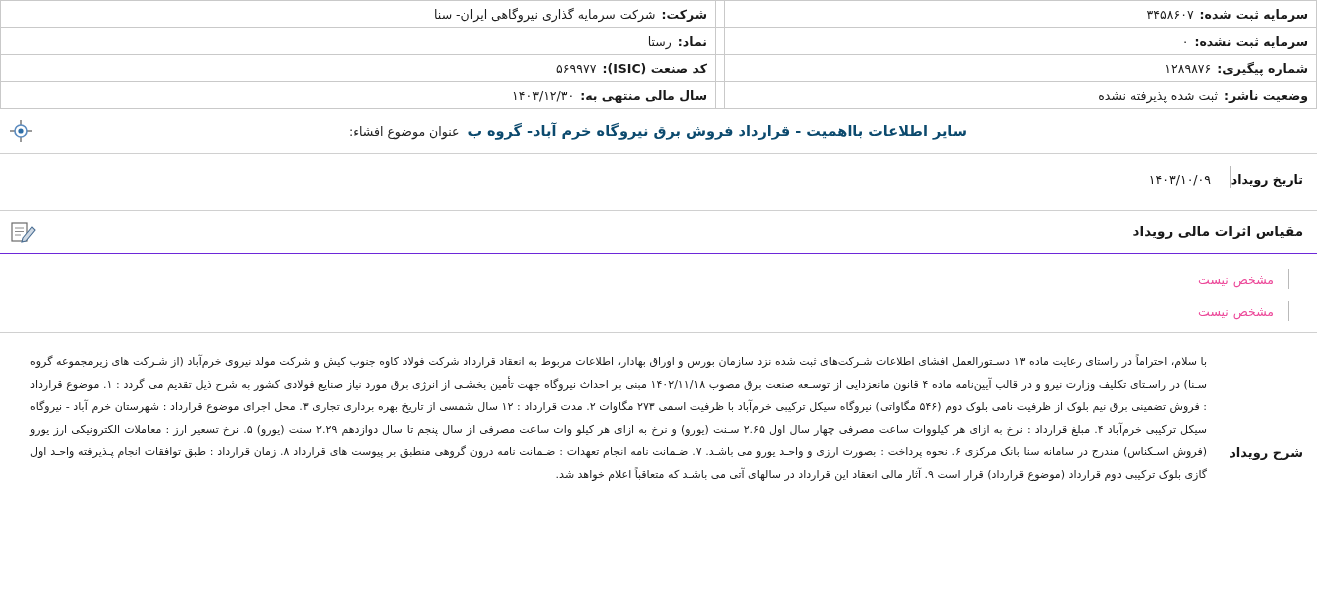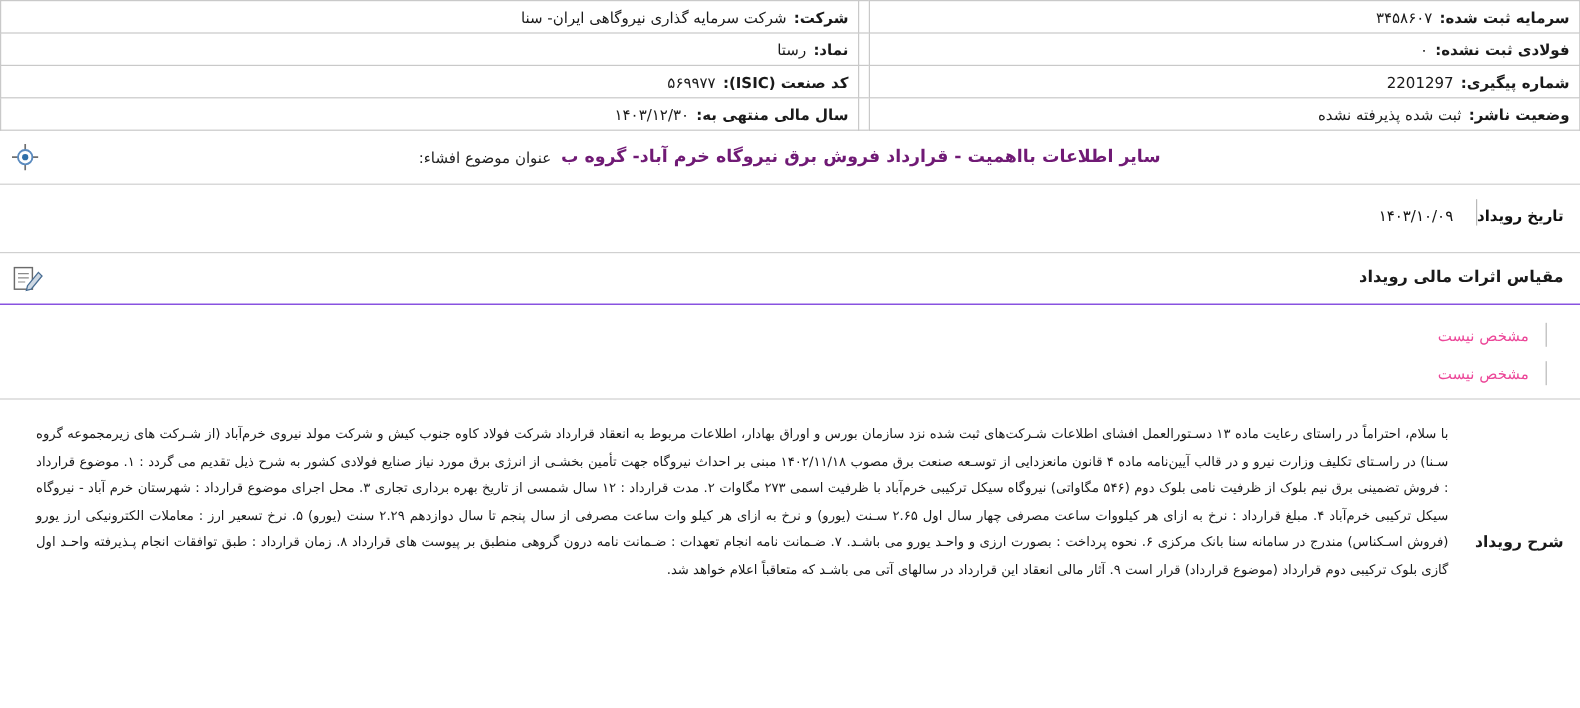--- a/index.html
+++ b/index.html
@@ -83,21 +83,21 @@
   }
   .title-label {
     font-size: 12.5px;
     font-weight: normal;
     color: #222;
     margin-left: 31px;
   }
   .title-text {
     font-weight: bold;
     font-size: 14.5px;
-    color: #701a75;
+    color: #0c4a6e;
   }
   .target-icon {
     position: absolute;
     left: 10px;
     top: 50%;
     transform: translateY(-50%);
     width: 22px;
     height: 22px;
   }
 
@@ -230,37 +230,37 @@
       <td class="cell-right">
         <div class="row-inner">
           <span class="lbl">شرکت:</span>
           <span class="val">شرکت سرمایه گذاری نیروگاهی ایران- سنا</span>
         </div>
       </td>
     </tr>
     <tr>
       <td class="cell-left">
         <div class="row-inner">
-          <span class="lbl">فولادی ثبت نشده:</span>
+          <span class="lbl">سرمایه ثبت نشده:</span>
           <span class="val">۰</span>
         </div>
       </td>
       <td class="cell-gap"></td>
       <td class="cell-right">
         <div class="row-inner">
           <span class="lbl">نماد:</span>
           <span class="val">رستا</span>
         </div>
       </td>
     </tr>
     <tr>
       <td class="cell-left">
         <div class="row-inner">
           <span class="lbl">شماره پیگیری:</span>
-          <span class="val">2201297</span>
+          <span class="val">۱۲۸۹۸۷۶</span>
         </div>
       </td>
       <td class="cell-gap"></td>
       <td class="cell-right">
         <div class="row-inner">
           <span class="lbl">کد صنعت (ISIC):</span>
           <span class="val">۵۶۹۹۷۷</span>
         </div>
       </td>
     </tr>

